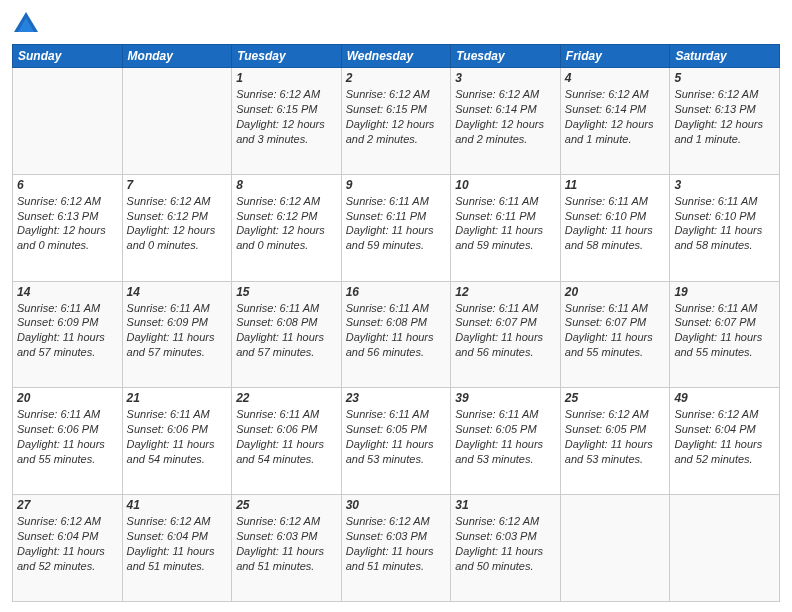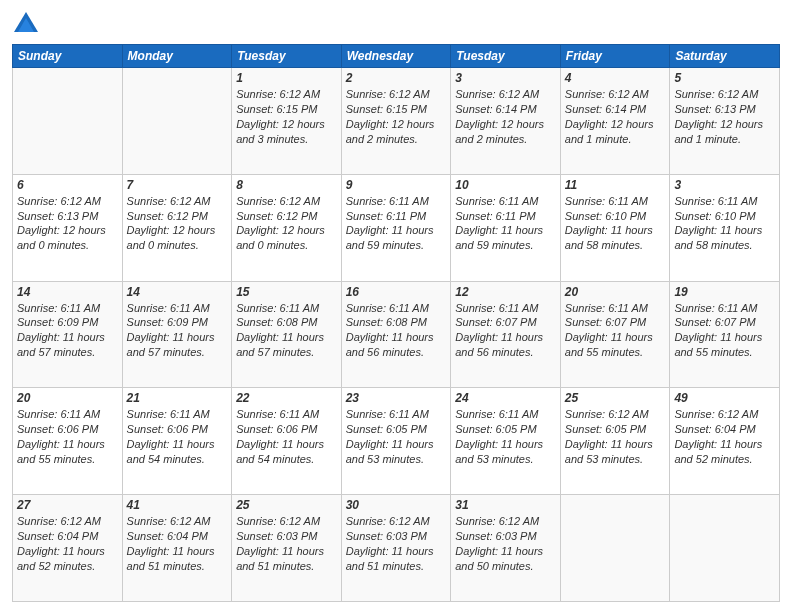--- a/index.html
+++ b/index.html
@@ -297,21 +297,21 @@
 and 54 minutes.</div>
           </td>
           <td>
             <span class="day-num">23</span>
             <div class="day-info" style="white-space: pre-line;">Sunrise: 6:11 AM
 Sunset: 6:05 PM
 Daylight: 11 hours
 and 53 minutes.</div>
           </td>
           <td>
-            <span class="day-num">24</span>
+            <span class="day-num">39</span>
             <div class="day-info" style="white-space: pre-line;">Sunrise: 6:11 AM
 Sunset: 6:05 PM
 Daylight: 11 hours
 and 53 minutes.</div>
           </td>
           <td>
             <span class="day-num">25</span>
             <div class="day-info" style="white-space: pre-line;">Sunrise: 6:12 AM
 Sunset: 6:05 PM
 Daylight: 11 hours

